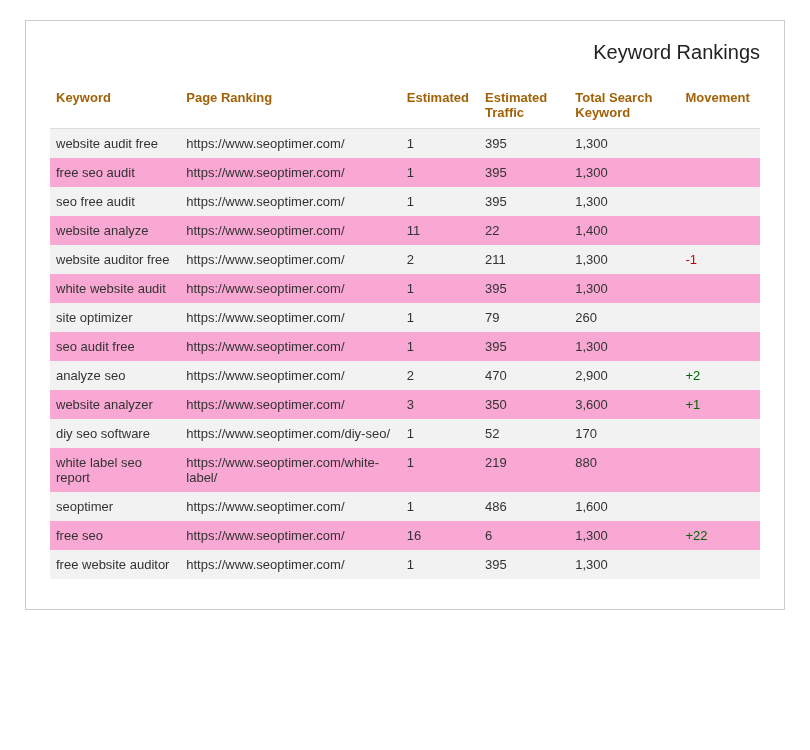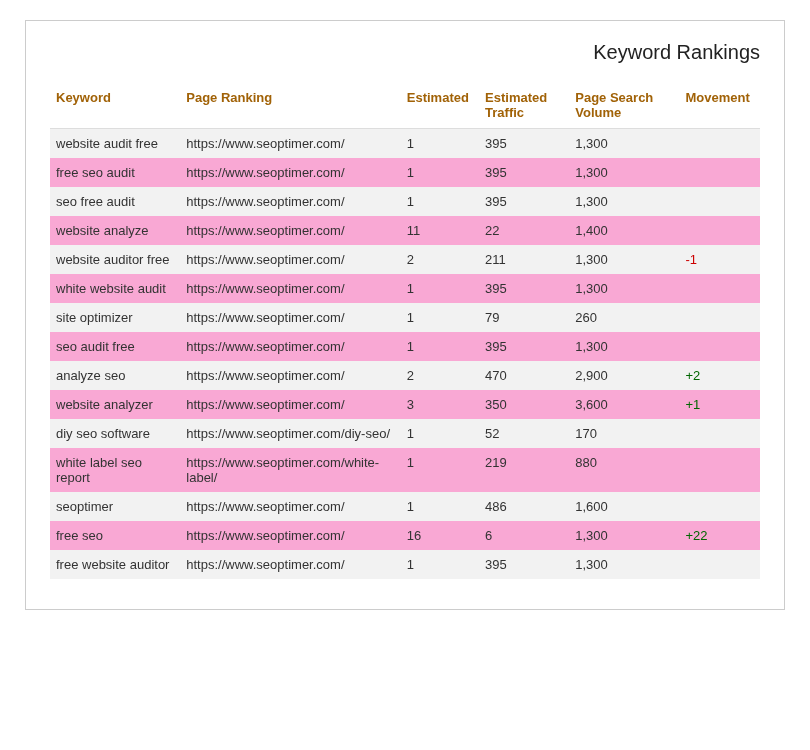--- a/index.html
+++ b/index.html
@@ -79,21 +79,21 @@
 <div class="container">
   <h1 class="page-title">Keyword Rankings</h1>
 
   <table>
     <thead>
       <tr>
         <th class="col-keyword">Keyword</th>
         <th class="col-page">Page Ranking</th>
         <th class="col-position">Estimated</th>
         <th class="col-traffic">Estimated Traffic</th>
-        <th class="col-volume">Page Search Volume</th>
+        <th class="col-volume">Total Search Keyword</th>
         <th class="col-movement">Movement</th>
       </tr>
     </thead>
     <tbody id="table-body">
     <tr>
           <td>website audit free</td>
           <td>https://www.seoptimer.com/</td>
           <td>1</td>
           <td>395</td>
           <td>1,300</td>

